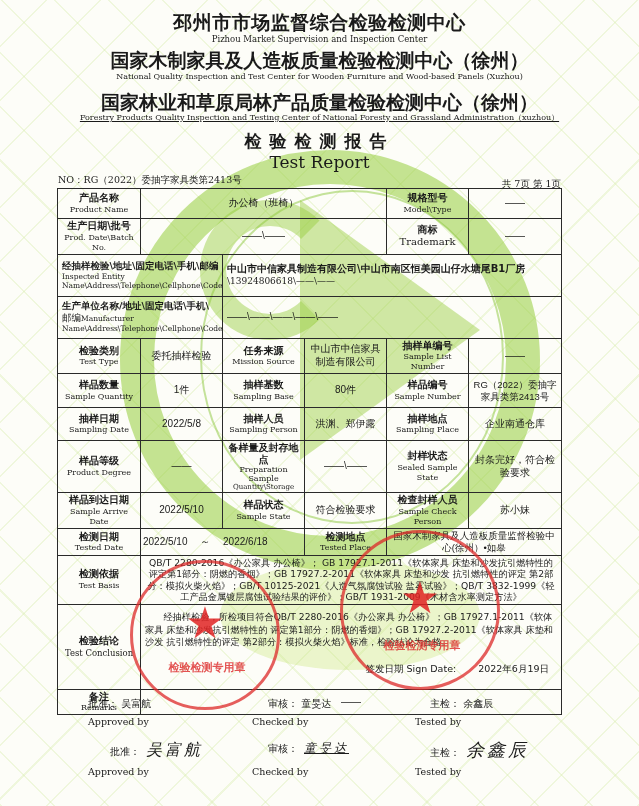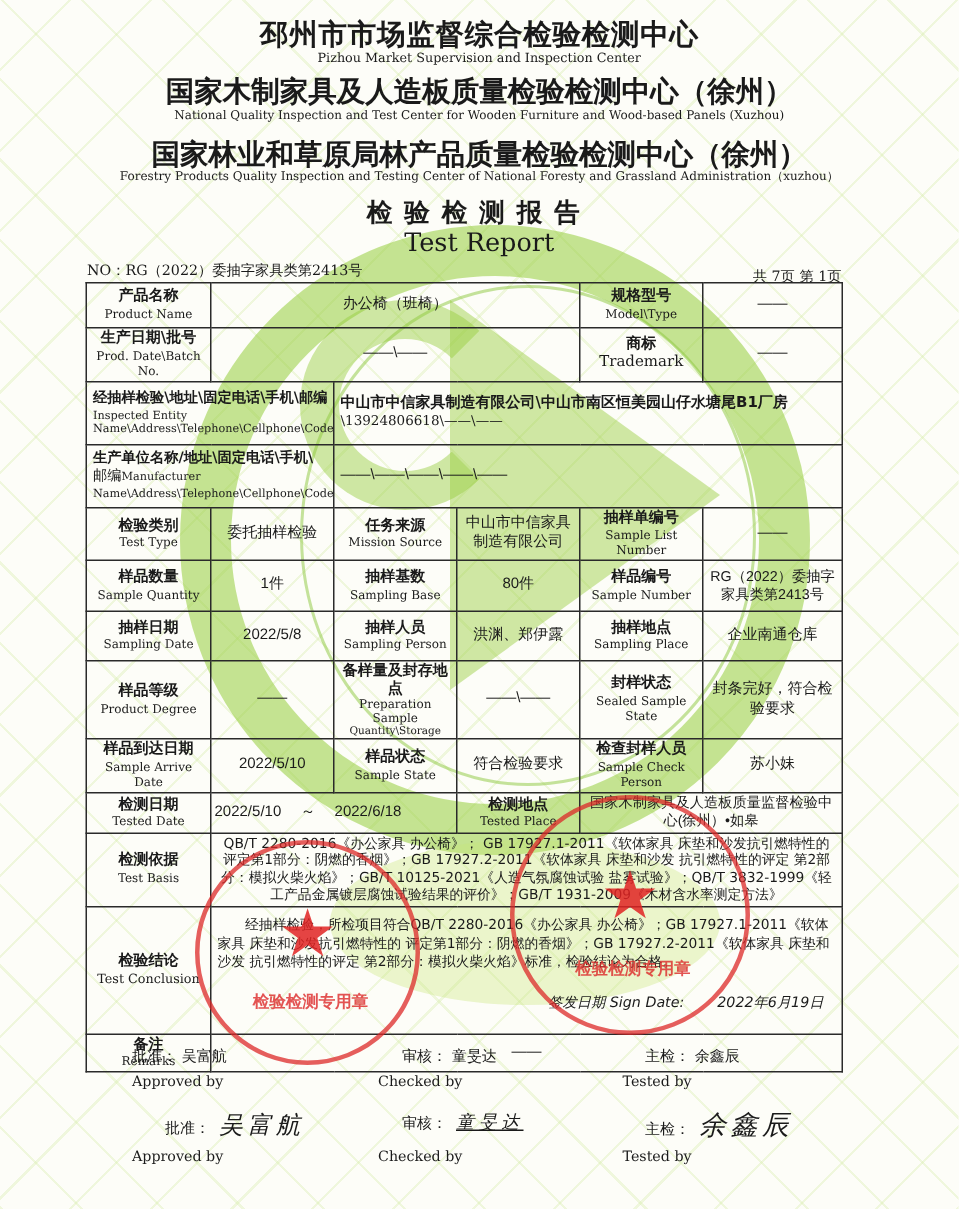--- a/index.html
+++ b/index.html
@@ -58,21 +58,21 @@
   .stamp-1 { left: 130px; top: 560px; width: 150px; height: 150px; }
   .stamp-2 { left: 340px; top: 530px; width: 160px; height: 160px; }
 
   .content { position: absolute; inset: 0; z-index: 3; }
   .hdr { position: absolute; left: 0; right: 0; text-align: center; white-space: nowrap; }
   .h-cn1 { top: 10px; font-size: 19px; font-weight: bold; letter-spacing: 0.5px; font-family: "DejaVu Sans", sans-serif; }
   .h-en1 { top: 34px; font-size: 8.5px; }
   .h-cn2 { top: 48px; font-size: 19px; font-weight: bold; font-family: "DejaVu Sans", sans-serif; }
   .h-en2 { top: 72px; font-size: 8px; }
   .h-cn3 { top: 90px; font-size: 19px; font-weight: bold; font-family: "DejaVu Sans", sans-serif; }
-  .h-en3 { top: 112px; font-size: 8px; }
+  .h-en3 { top: 112px; font-size: 8px; text-decoration: underline; }
   .h-title-cn { top: 130px; font-size: 17px; font-weight: bold; letter-spacing: 8px; font-family: "DejaVu Sans", sans-serif; }
   .h-title-en { top: 152px; font-size: 17px; }
 
   .report-no { position: absolute; left: 58px; top: 174px; font-size: 9.5px; text-align: right; }
   .page-info { position: absolute; right: 78px; top: 178px; font-size: 9.5px; }
 
   table.report {
     position: absolute; left: 57px; top: 188px; width: 504px;
     border-collapse: collapse; table-layout: fixed;
     font-size: 8.5px;
@@ -81,21 +81,21 @@
     border: 1px solid #2a2a2a; text-align: center; vertical-align: middle;
     padding: 1px 2px; line-height: 1.25; overflow: hidden;
   }
   table.report td.left { text-align: left; padding-left: 4px; }
   .cn { display: block; font-size: 10px; font-family: "DejaVu Sans", sans-serif; font-weight: bold; }
   .en { display: block; font-size: 8px; }
   .val { font-size: 10px; font-family: Liberation Sans, sans-serif; }
   .val-en { font-size: 10px; }
   .basis-text { font-size: 9.2px; font-family: "DejaVu Sans", sans-serif; text-align: left; line-height: 1.32; padding: 1px 3px; }
   .concl-text { font-size: 9.2px; font-family: "DejaVu Sans", sans-serif; text-align: left; line-height: 1.4; text-indent: 2em; }
-  .sign-date { font-size: 9.5px; text-align: right; margin-top: 14px; padding-right: 8px; font-style: italic; }
+  .sign-date { font-size: 9.5px; text-align: right; margin-top: 14px; padding-right: 8px; }
   .sign-date span { margin-left: 22px; }
 
   .sig-row { position: absolute; font-size: 10px; font-family: "DejaVu Sans", sans-serif; }
   .sig-en { position: absolute; font-size: 9.5px; }
   .handwriting { font-family: "DejaVu Serif", serif; font-style: italic; font-size: 16px; margin-left: 6px; letter-spacing: 3px; }
 </style>
 </head>
 <body>
 
 <div class="bg-pattern"></div>

